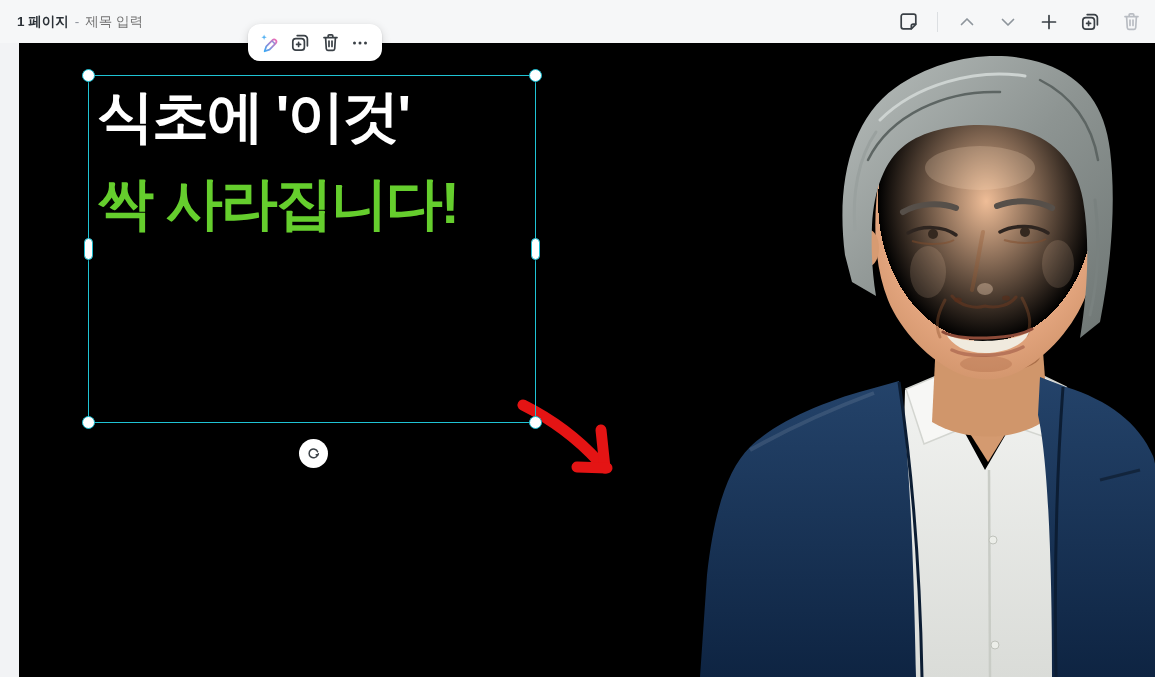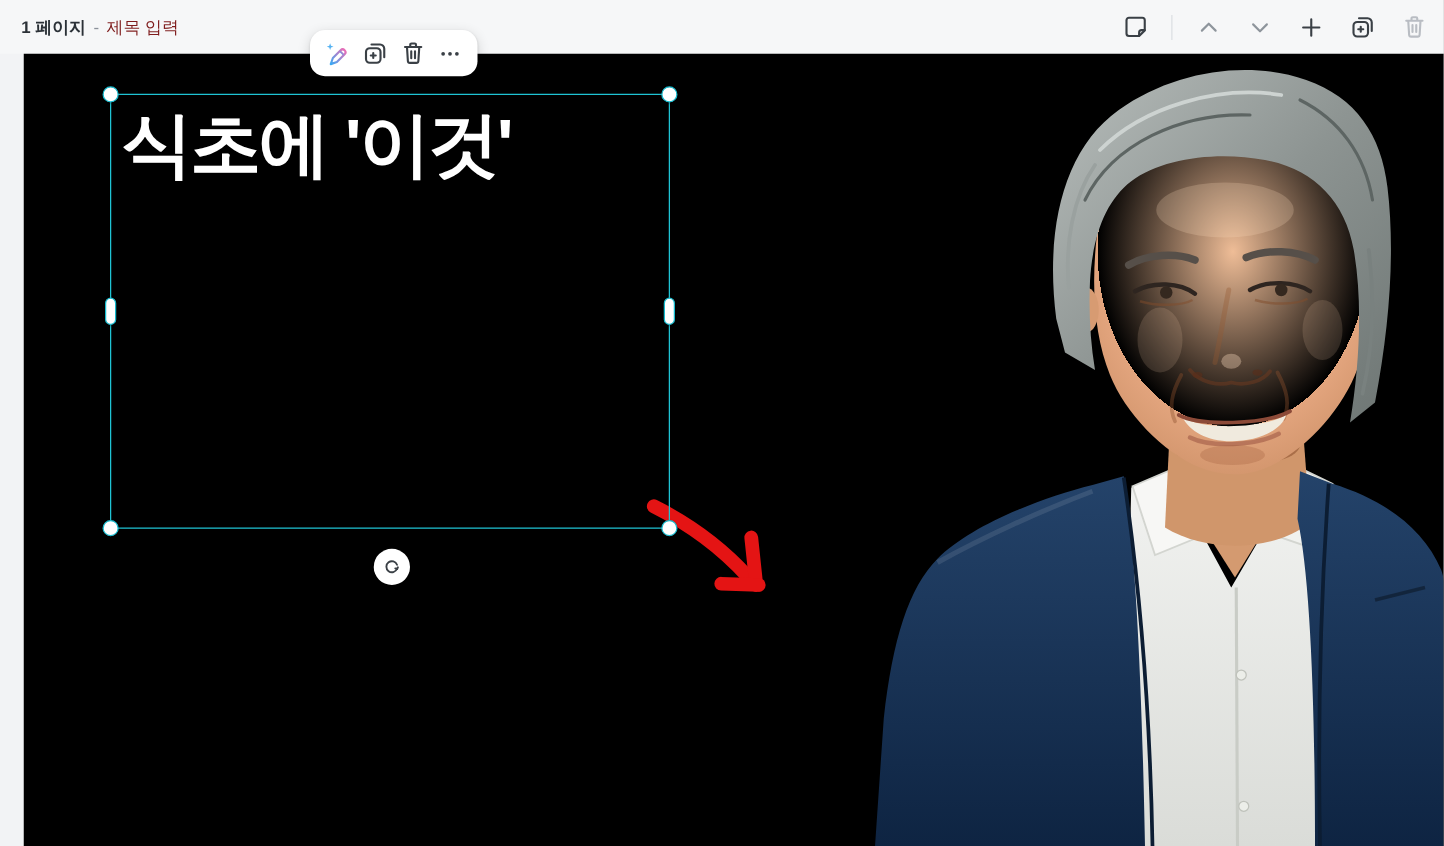--- a/index.html
+++ b/index.html
@@ -5,21 +5,21 @@
   html,body{margin:0;padding:0;}
   body{font-family:"Liberation Sans","DejaVu Sans",sans-serif;background:#e9eaec;}
   .stage{position:relative;width:1155px;height:677px;background:#f2f3f5;overflow:hidden;}
 
   
   .topbar{position:absolute;left:0;top:0;width:1155px;height:43px;background:#f6f7f8;
           display:flex;align-items:center;justify-content:space-between;box-sizing:border-box;padding:0 12px 0 17px;}
   .page-title{display:flex;align-items:center;gap:6px;font-size:13.5px;}
   .page-title .label{color:#2b3137;font-weight:700;}
   .page-title .dash{color:#8b919a;}
-  .page-title .placeholder{color:#7f1d1d;}
+  .page-title .placeholder{color:#737373;}
   .topbar-actions{display:flex;align-items:center;gap:17px;}
   .tb-btn{display:flex;align-items:center;justify-content:center;width:24px;height:24px;border:none;background:transparent;padding:0;cursor:pointer;}
   .tb-btn svg{display:block;}
   .tb-divider{width:1px;height:20px;background:#dcdfe2;}
 
   .icon-stroke{stroke:#3a4046;fill:none;stroke-width:1.7;stroke-linecap:round;stroke-linejoin:round;}
   .icon-stroke-gray{stroke:#8e959c;fill:none;stroke-width:1.7;stroke-linecap:round;stroke-linejoin:round;}
   .icon-stroke-disabled{stroke:#b9bdc3;fill:none;stroke-width:1.7;stroke-linecap:round;stroke-linejoin:round;}
 
   
@@ -236,20 +236,21 @@
     <svg class="arrow-svg" width="1136" height="634" viewBox="0 0 1136 634">
       <g stroke="#e41414" stroke-width="11" stroke-linecap="round" fill="none">
         <path d="M504 362 Q 548 384 579 418"></path>
         <path d="M582 387 L 586 425"></path>
         <path d="M558 424 L 588 425"></path>
       </g>
     </svg>
 
     <div class="headline">
       <div class="hl-line" style="color: rgb(255, 255, 255);">식초에 '이것'</div>
+      <div class="hl-line" style="color: rgb(101, 206, 45);">싹 사라집니다!</div>
     </div>
 
     <div class="selection-box">
       <div class="handle corner h-tl"></div>
       <div class="handle corner h-tr"></div>
       <div class="handle corner h-bl"></div>
       <div class="handle corner h-br"></div>
       <div class="handle side h-ml"></div>
       <div class="handle side h-mr"></div>
     </div>

